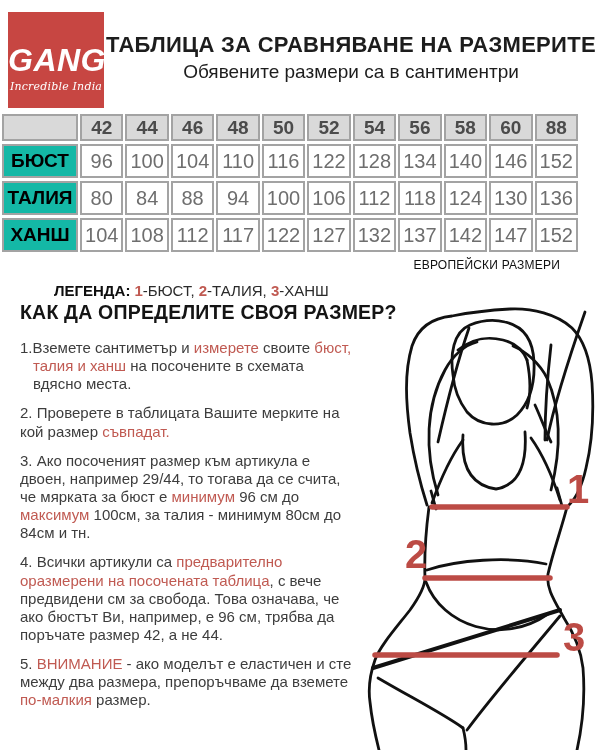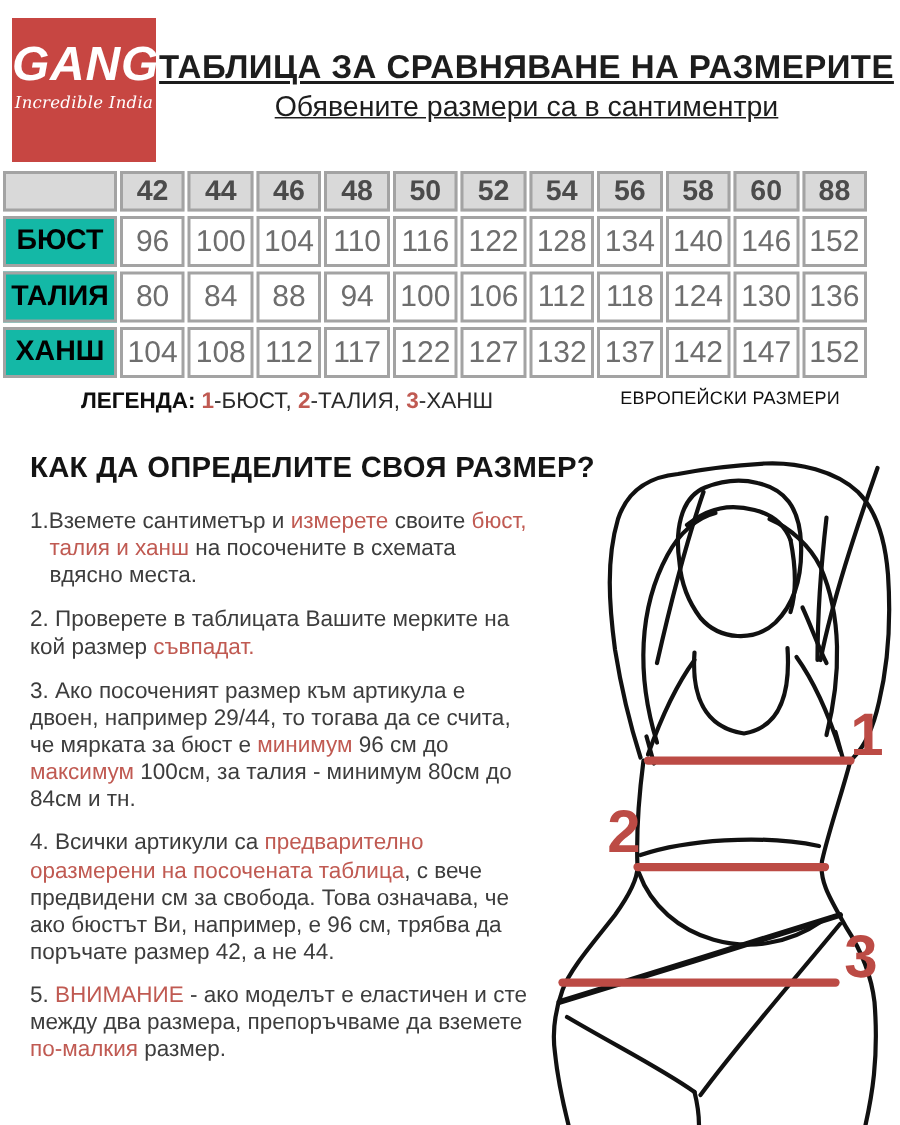--- a/index.html
+++ b/index.html
@@ -9,28 +9,28 @@
     font-family:"Liberation Sans", sans-serif; overflow:hidden; color:#222;
   }
   .page { position:absolute; inset:0; }
 
   
   .logo {
     position:absolute; left:8px; top:12px; width:96px; height:96px;
     background:var(--logo-red,#c74642); color:#fff; text-align:center;
   }
   .logo-name {
-    margin-top:14px; font-size:32px; font-weight:bold; font-style:italic;
+    margin-top:32px; font-size:32px; font-weight:bold; font-style:italic;
     letter-spacing:0.5px; line-height:1;
   }
   .logo-tagline {
     font-family:"DejaVu Serif", serif; font-style:italic; font-size:11px;
     margin-top:4px; letter-spacing:0.2px;
   }
-  .titles { position:absolute; left:104px; right:2px; top:32px; text-align:center; color:#1d1d1d;text-decoration:underline; }
+  .titles { position:absolute; left:104px; right:2px; top:32px; text-align:center; color:#1d1d1d; }
   .title    { font-size:22px; font-weight:600; letter-spacing:0.3px; white-space:nowrap; }
   .subtitle { font-size:19px; font-weight:400; margin-top:3px; white-space:nowrap; }
 
   
   table.size-table {
     position:absolute; left:0; top:111px; width:580px;
     border-collapse:separate; border-spacing:2px 3px; table-layout:fixed;
   }
   .size-table th, .size-table td {
     border:2px solid var(--table-border,#a3a3a3); text-align:center; padding:0;
@@ -39,21 +39,21 @@
     background:var(--table-header-bg,#d9d9d9); color:#4b4b4b;
     font-size:19px; font-weight:bold; height:27px;text-align:center;
   }
   .size-table tbody th {
     background:#14b8a6; color:#000; font-size:19px; font-weight:bold; height:34px;
   }
   .size-table tbody td { color:#6e6e6e; font-size:20px; font-weight:400; }
   .size-table col.label-col { width:76px; }
 
   
-  .legend { position:absolute; left:54px; top:259px; font-size:15px; color:#2a2a2a; white-space:nowrap; }
+  .legend { position:absolute; left:54px; top:282px; font-size:15px; color:#2a2a2a; white-space:nowrap; }
   .legend-label { font-weight:bold; color:#0e0e0e; margin-right:4px; }
   .legend .red { color:var(--text-red,#c05a52); font-weight:bold; }
   .euro-title {
     position:absolute; right:40px; top:258px; font-size:12px; font-weight:normal;
     color:#101010; letter-spacing:0.2px; white-space:nowrap;
   }
 
   
   .howto-heading {
     position:absolute; left:20px; top:301px; margin:0;

